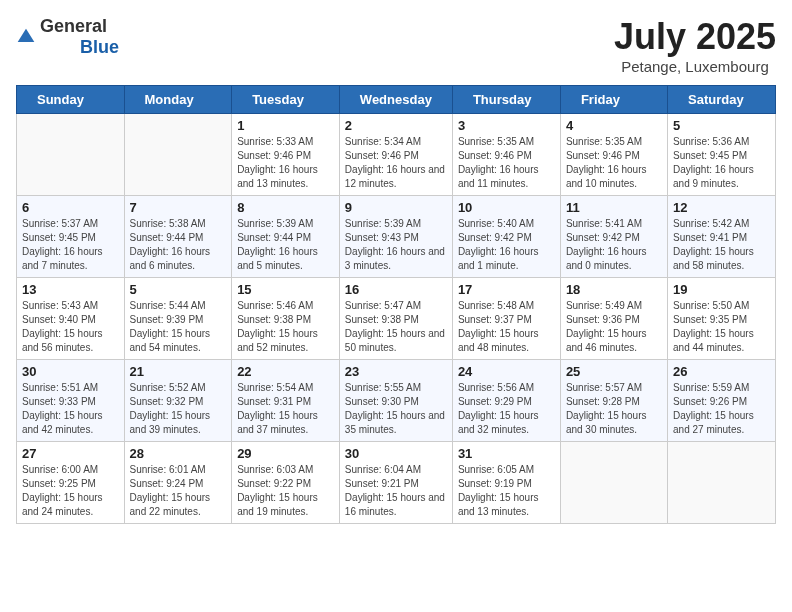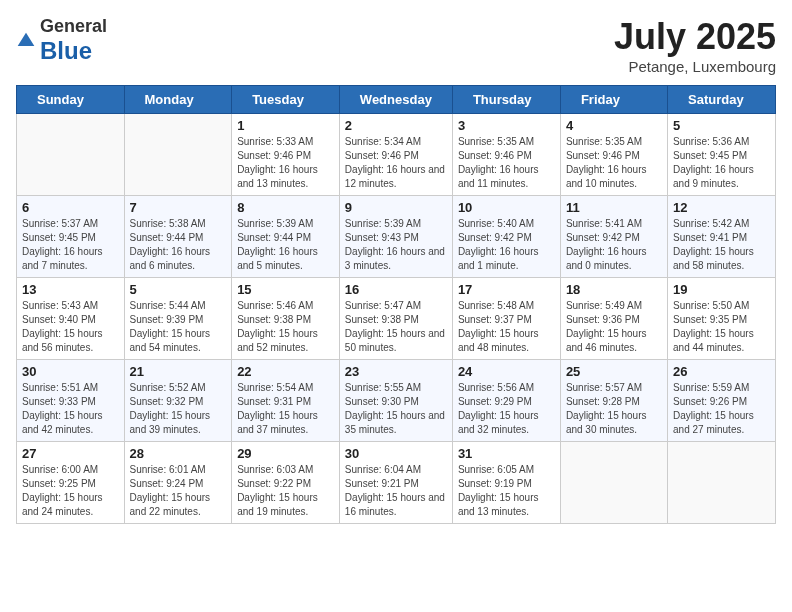--- a/index.html
+++ b/index.html
@@ -20,30 +20,31 @@
       display: flex;
       align-items: center;
       gap: 4px;
     }
     .logo-text-general {
       font-size: 18px;
       font-weight: bold;
       color: #333;
     }
     .logo-text-blue {
-      font-size: 24px;
+      font-size: 18px;
       font-weight: bold;
       color: #1a5fa8;
+      margin-left: 40px;
     }
     .logo-icon {
       width: 20px;
       height: 20px;
     }
     .title-block {
-      text-align: right;
+      text-align: center;
     }
     .title-block .month-year {
       font-size: 36px;
       font-weight: bold;
       color: #222;
     }
     .title-block .location {
       font-size: 15px;
       color: #444;
     }

